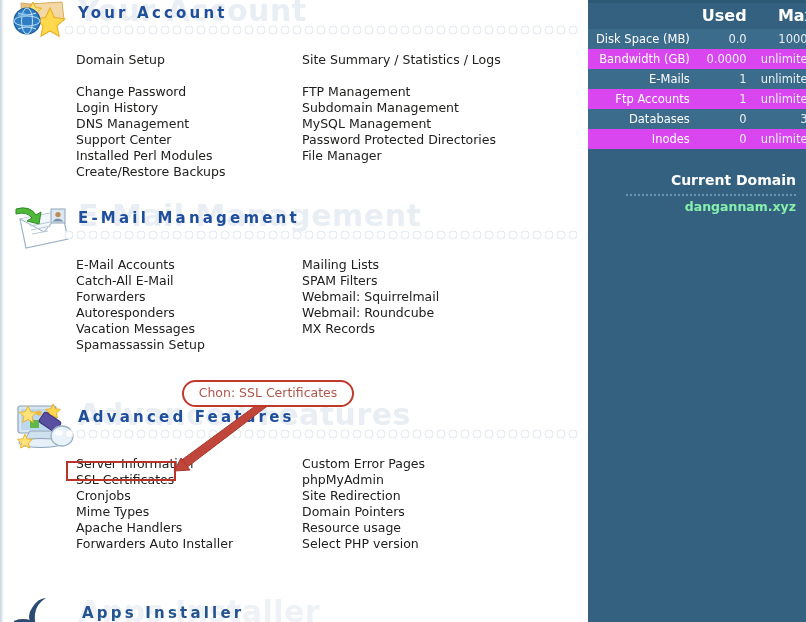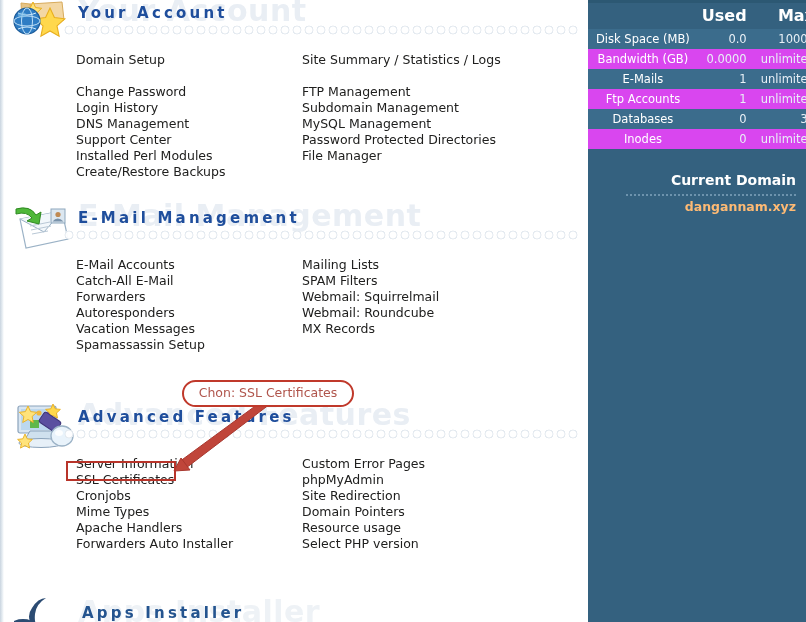--- a/index.html
+++ b/index.html
@@ -142,21 +142,21 @@
     text-align: right;
     background: #34617f;
   }
   table.stats th.lbl { text-align: left; }
   table.stats td {
     padding: 3px 6px 3px 8px;
     color: #e8f0f6;
     text-align: right;
     white-space: nowrap;
   }
-  table.stats td.lbl { text-align: center; color: #ffffff; }
+  table.stats td.lbl { text-align: right; color: #ffffff; }
   table.stats tr.alt td { background: #3b6c8c; }
   table.stats tr.norm td { background: #d946ef; }
   table.stats td.used { width: 44px; }
   table.stats td.max  { width: 62px; padding-right: 10px; }
   table.stats th.used { width: 44px; }
   table.stats th.max  { width: 62px; padding-right: 10px; }
 
   .cur-dom-title {
     position: absolute;
     left: 0; right: 10px;
@@ -174,21 +174,21 @@
     background-image: repeating-linear-gradient(to right,
         #6d93ad 0px, #6d93ad 2px, transparent 2px, transparent 4px);
   }
   .cur-dom-name {
     position: absolute;
     left: 0; right: 10px;
     top: 199px;
     text-align: right;
     font-size: 12.5px;
     font-weight: bold;
-    color: #fdba74;
+    color: #86efac;
   }
 
   
   .anno-layer {
     position: absolute; left: 0; top: 0;
     width: 806px; height: 622px;
     pointer-events: none;
     z-index: 40;
   }
   .anno-bubble {

